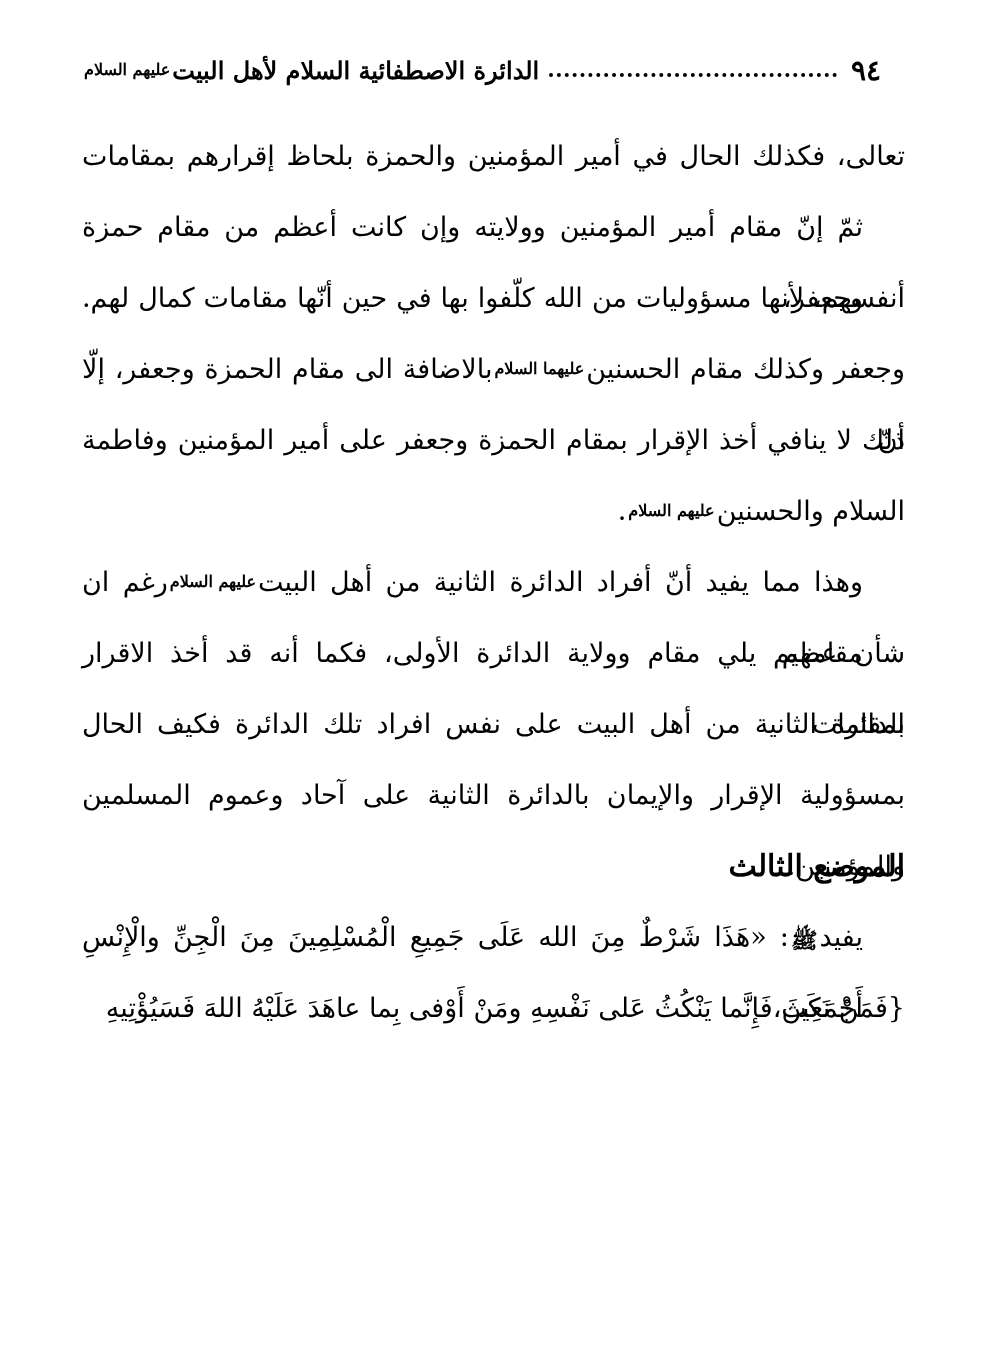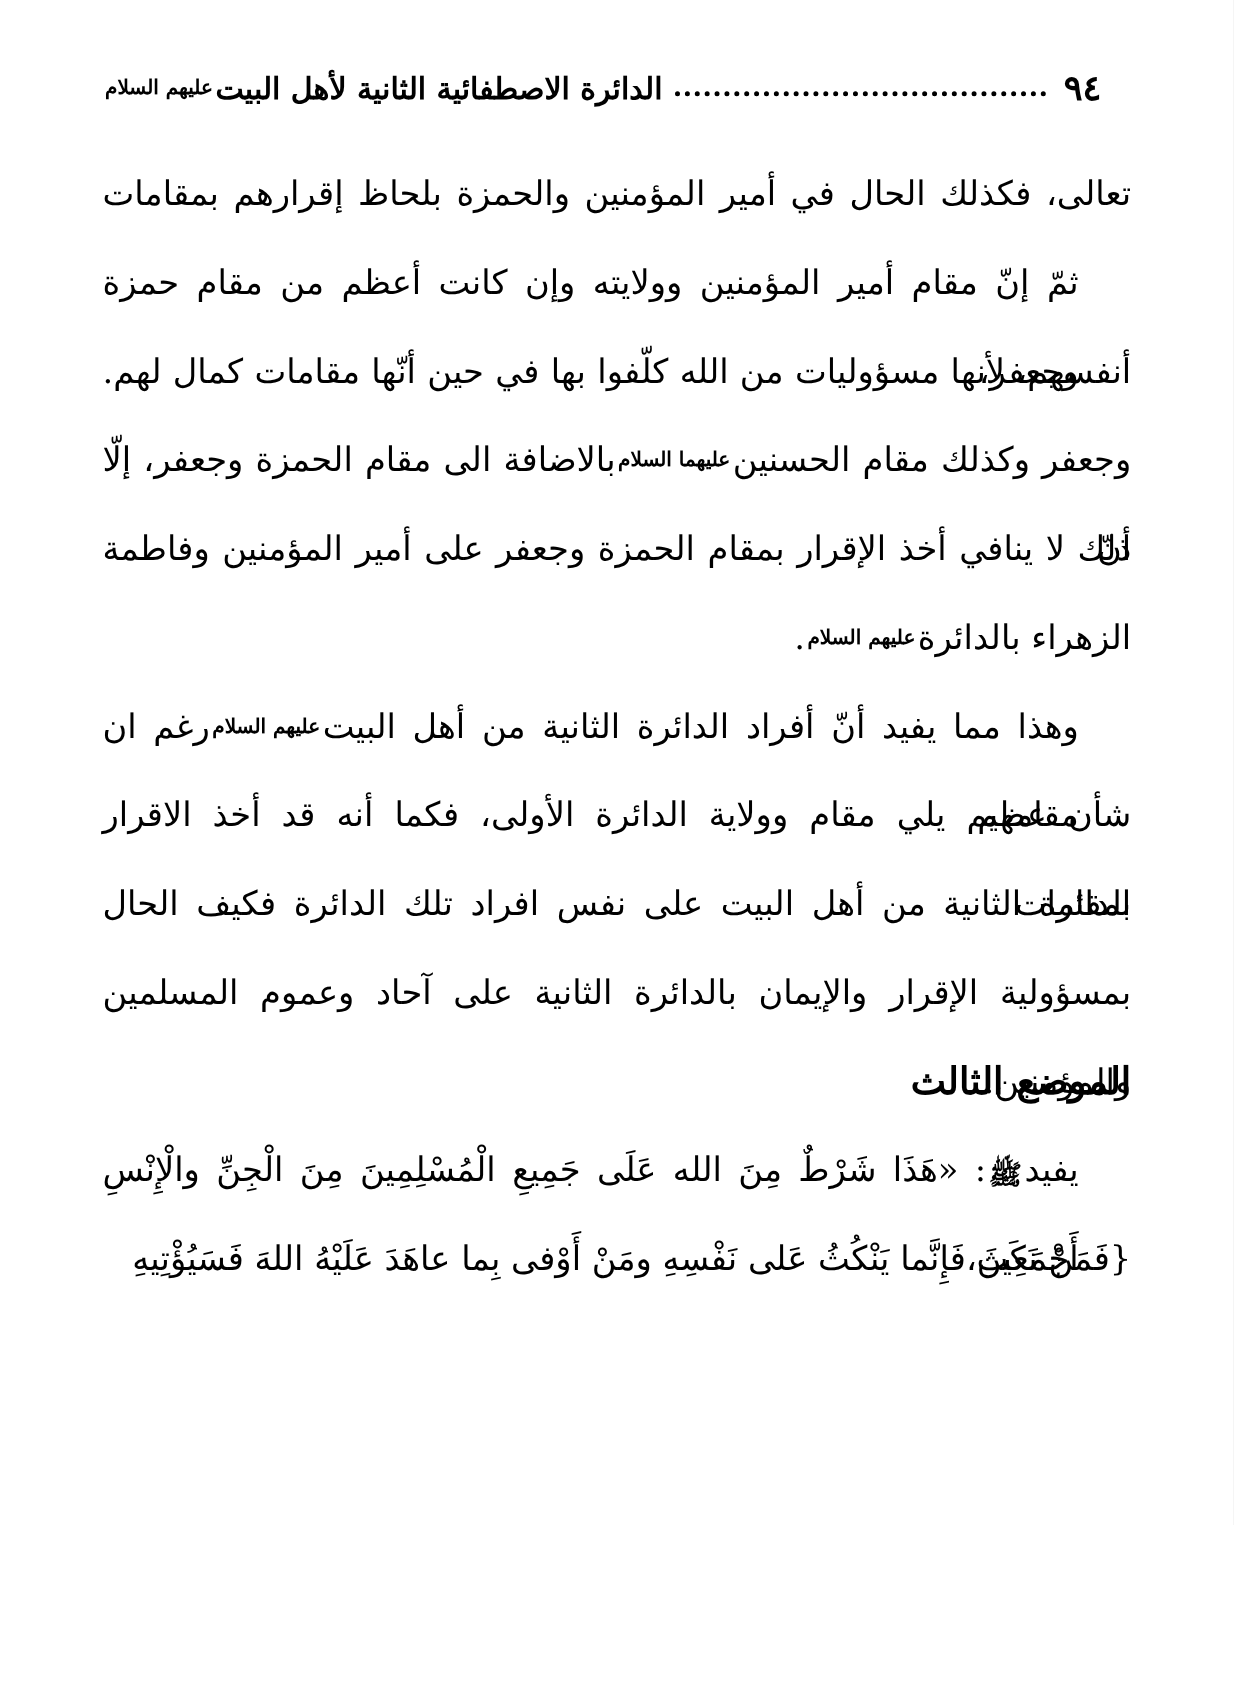--- a/index.html
+++ b/index.html
@@ -79,30 +79,30 @@
   }
 </style>
 </head>
 <body>
 
 <div class="page">
 
   <div class="running-header">
     <span class="page-number">٩٤</span>
     <span class="leader"></span>
-    <span class="chapter-title"><span>الدائرة الاصطفائية الثانية لأهل البيت</span><span class="hon">عليهم السلام</span></span>
+    <span class="chapter-title"><span>الدائرة الاصطفائية السلام لأهل البيت</span><span class="hon">عليهم السلام</span></span>
   </div>
 
   <div class="text-body">
       <div class="line full"><span>تعالى، فكذلك الحال في أمير المؤمنين والحمزة بلحاظ إقرارهم بمقامات</span></div>
       <div class="line full indent"><span>ثمّ إنّ مقام أمير المؤمنين وولايته وإن كانت أعظم من مقام حمزة وجعفر،</span></div>
       <div class="line full"><span>أنفسهم، لأنها مسؤوليات من الله كلّفوا بها في حين أنّها مقامات كمال لهم.</span></div>
       <div class="line full"><span>وجعفر وكذلك مقام الحسنين</span><span class="hon">عليهما السلام</span><span>بالاضافة الى مقام الحمزة وجعفر، إلّا أنّ</span></div>
       <div class="line full"><span>ذلك لا ينافي أخذ الإقرار بمقام الحمزة وجعفر على أمير المؤمنين وفاطمة</span></div>
-      <div class="line lastline"><span>الزهراء بالدائرة</span><span class="hon">عليهم السلام</span><span>.</span></div>
+      <div class="line lastline"><span>السلام والحسنين</span><span class="hon">عليهم السلام</span><span>.</span></div>
       <div class="line full indent"><span>وهذا مما يفيد أنّ أفراد الدائرة الثانية من أهل البيت</span><span class="hon">عليهم السلام</span><span>رغم ان مقامهم</span></div>
       <div class="line full"><span>شأن عظيم يلي مقام وولاية الدائرة الأولى، فكما أنه قد أخذ الاقرار بمقامات</span></div>
       <div class="line full"><span>الدائرة الثانية من أهل البيت على نفس افراد تلك الدائرة فكيف الحال</span></div>
       <div class="line lastline"><span>بمسؤولية الإقرار والإيمان بالدائرة الثانية على آحاد وعموم المسلمين والمؤمنين.</span></div>
       <div class="heading">الموضع الثالث</div>
       <div class="line full indent"><span>يفيد</span><span class="hon big">ﷺ</span><span>: «هَذَا شَرْطٌ مِنَ الله عَلَى جَمِيعِ الْمُسْلِمِينَ مِنَ الْجِنِّ والْإِنْسِ أَجْمَعِين،</span></div>
       <div class="line lastline"><span>{فَمَنْ نَكَثَ فَإِنَّما يَنْكُثُ عَلى نَفْسِهِ ومَنْ أَوْفى بِما عاهَدَ عَلَيْهُ اللهَ فَسَيُؤْتِيهِ</span></div>
     </div>
 
 </div>

